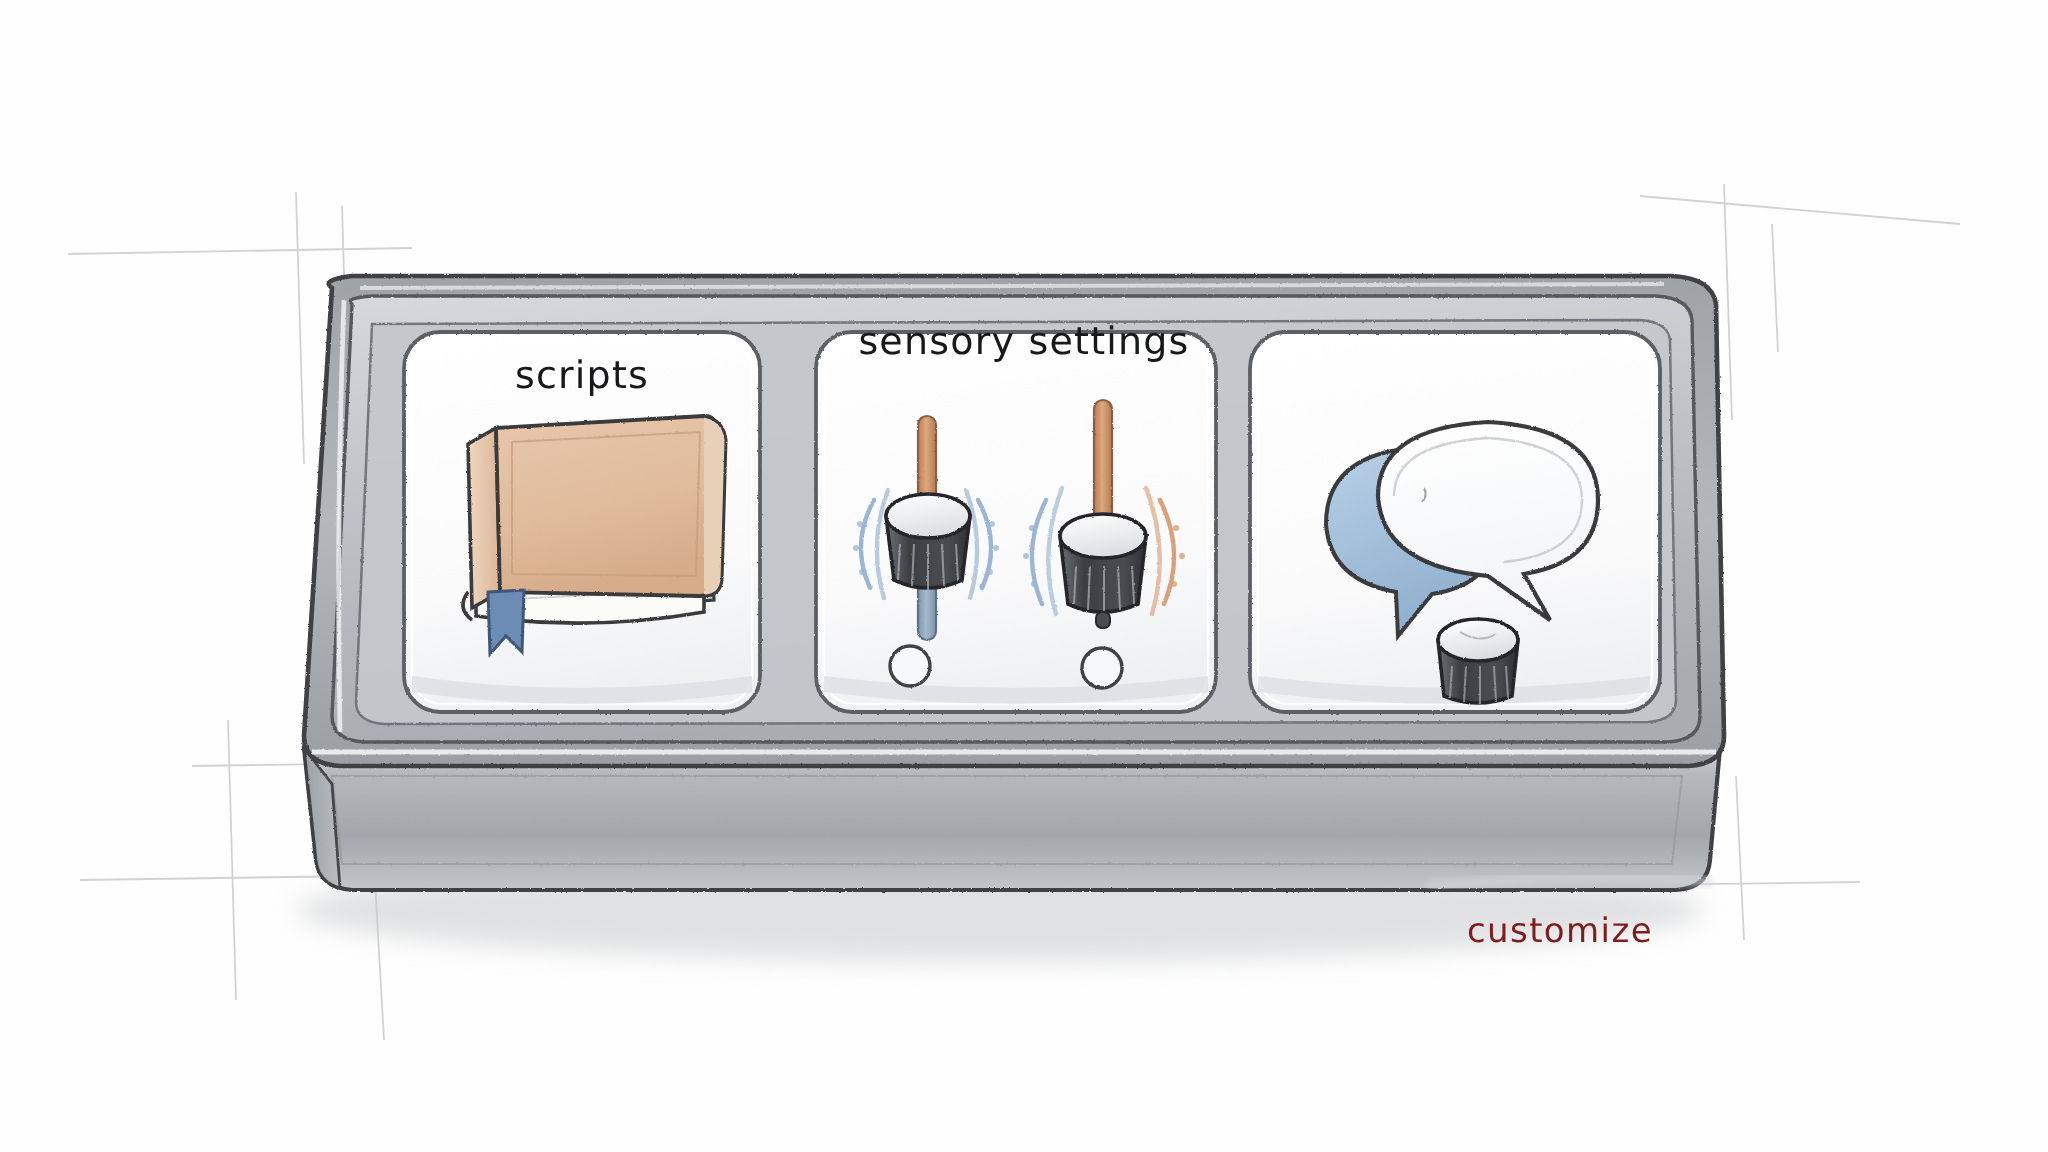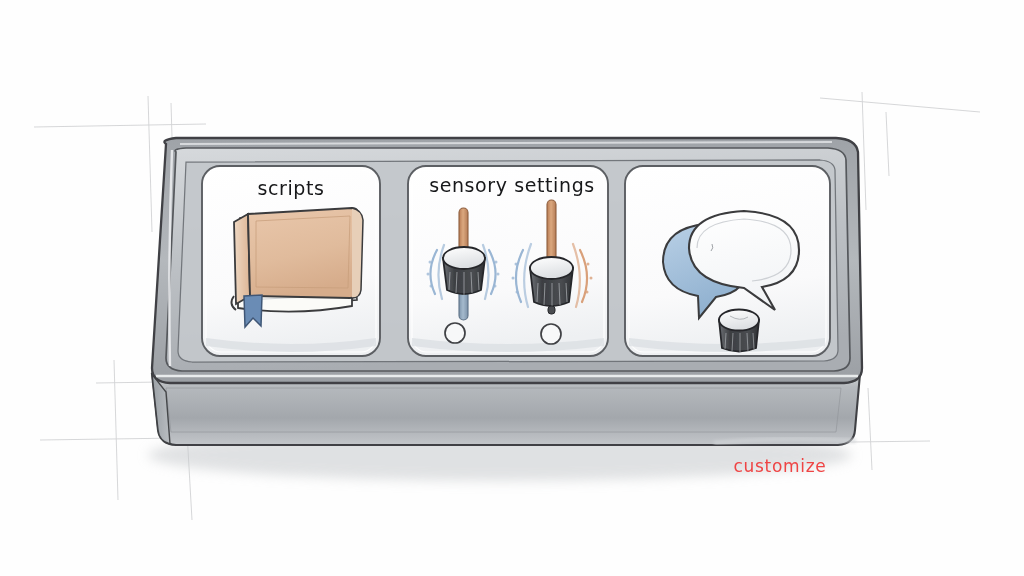--- a/index.html
+++ b/index.html
@@ -30,30 +30,30 @@
     position: absolute;
     font-family: "DejaVu Sans", sans-serif;
     font-size: 19px;
     color: #17181a;
     letter-spacing: 0.6px;
     white-space: nowrap;
     text-align: right;
     transform: translateX(-50%);
   }
   #label-scripts   { left: 291px; top: 177px; }
-  #label-sensory   { left: 512px; top: 174px; }
+  #label-sensory   { left: 512px; top: 160px; }
   #label-perspective { left: 727px; top: 177px; }
   #caption-customize {
     position: absolute;
     left: 780px;
     top: 456px;
     transform: translateX(-50%);
     font-family: "DejaVu Sans", sans-serif;
     font-size: 17px;
-    color: #ef4444;
+    color: #7f1d1d;
     letter-spacing: 0.7px;
     white-space: nowrap;
   }
 </style>
 </head>
 <body>
 
 <div id="stage">
 
   <svg id="sketch-svg" viewBox="0 0 1024 576">

